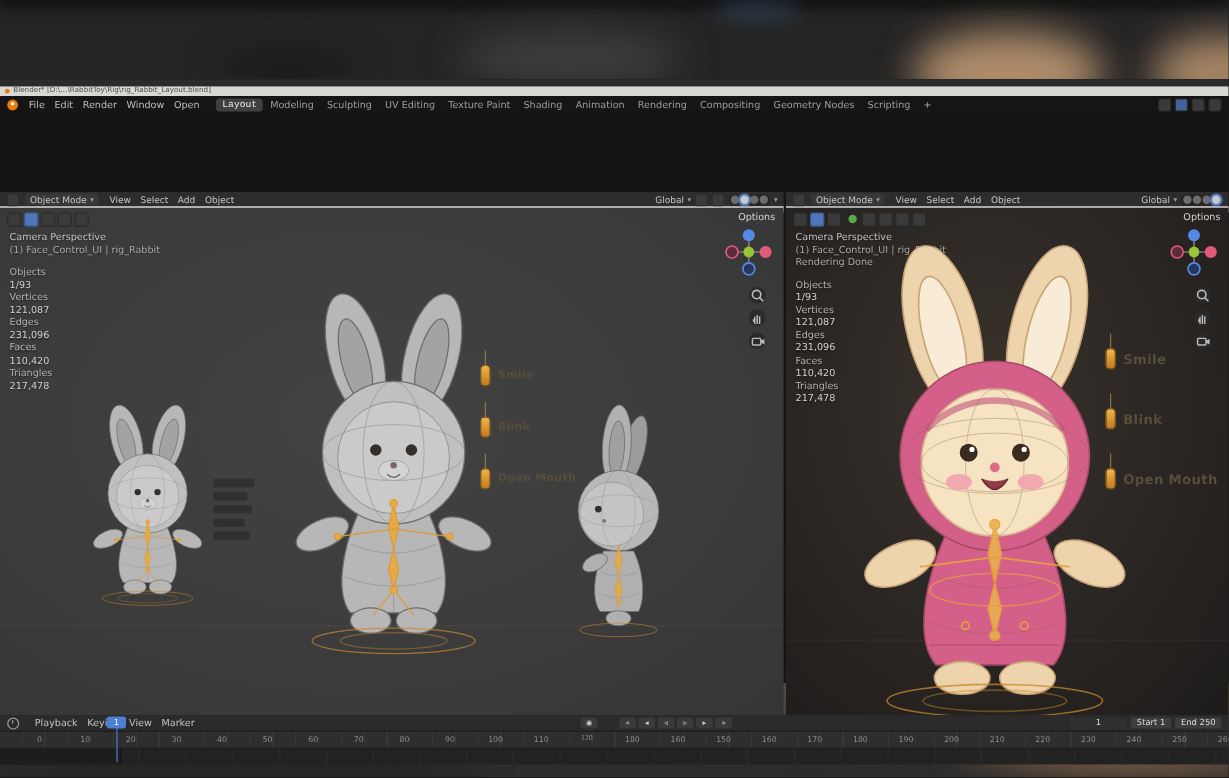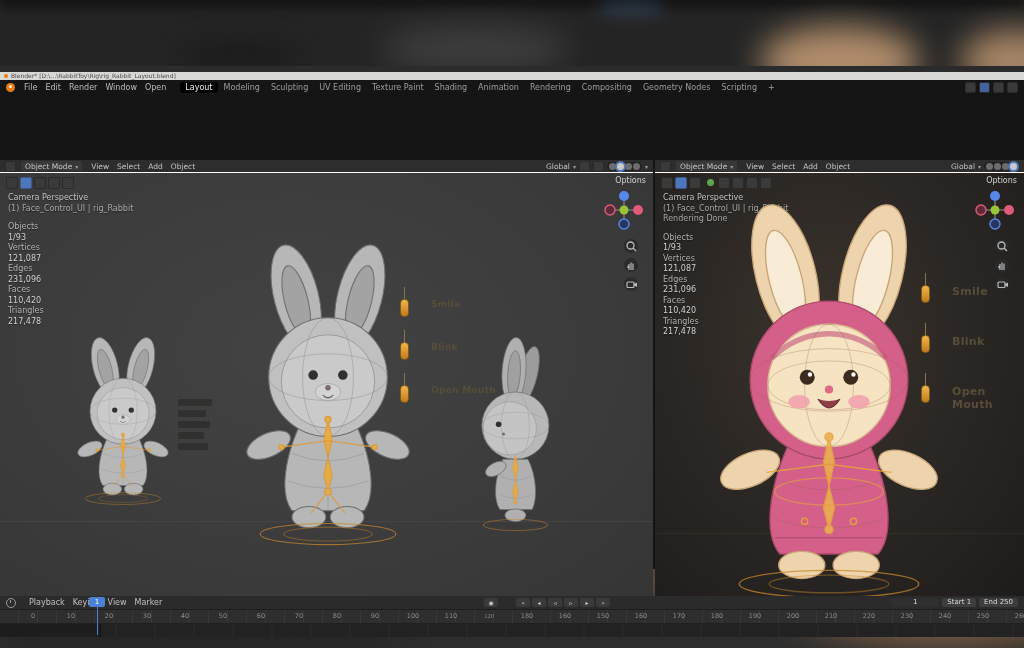--- a/index.html
+++ b/index.html
@@ -18,21 +18,21 @@
             font-size:6px;line-height:8px;color:#4a4a4a;white-space:nowrap;overflow:hidden;}
   .tb-light .dot{width:4px;height:4px;border-radius:50%;background:#e87d0d;flex:0 0 auto;}
 
   .menubar{height:14px;background:#151515;display:flex;align-items:center;gap:2px;
            padding:0 6px;font-size:8px;color:#bdbdbd;white-space:nowrap;}
   .logo{width:9px;height:9px;border-radius:50%;background:#e87d0d;position:relative;margin-right:3px;}
   .logo:after{content:"";position:absolute;left:2.5px;top:2px;width:3.5px;height:3.5px;background:#fff;border-radius:50%;}
   .menu-item{padding:0 4px;}
   .workspaces{display:flex;gap:1px;margin-left:8px;}
   .ws{padding:1px 5px;border-radius:3px;color:#9c9c9c;}
-  .ws.active{background:#000000;color:#ececec;}
+  .ws.active{background:#404040;color:#ececec;font-family:Liberation Mono, monospace;}
   .mb-right{margin-left:auto;display:flex;gap:3px;align-items:center;}
   .sqicon{width:9px;height:9px;background:#3a3a3a;border:1px solid #2a2a2a;border-radius:2px;}
   .sqicon.blue{background:#44639c;}
 
   
   .vph{position:absolute;top:94px;height:12px;background:#2d2d2d;border-bottom:5px solid #ffffff;
        display:flex;align-items:center;gap:5px;padding:0 5px;font-size:7.5px;color:#c6c6c6;
        white-space:nowrap;overflow:hidden;}
   #vph-left{left:0;width:643px;}
   #vph-right{left:655px;width:359px;}
@@ -66,21 +66,21 @@
 
   .options{position:absolute;right:7px;top:3px;font-size:8px;color:#d2d2d2;}
   .gizmo{position:absolute;right:8px;top:16px;}
   .vbtns{position:absolute;right:15px;top:66px;display:flex;flex-direction:column;gap:5px;}
   .vbtn{width:14px;height:14px;border-radius:50%;background:rgba(42,42,42,.9);
         display:flex;align-items:center;justify-content:center;}
 
   .sliders{position:absolute;display:flex;flex-direction:column;}
   #sliders-left{left:400px;top:126px;gap:15px;font-size:9px;}
   #sliders-right{left:266px;top:112px;gap:22px;font-size:11px;}
-  .slrow{display:flex;gap:22px;height:28px;}
+  .slrow{display:flex;align-items:center;gap:6px;height:28px;}
   .pill{width:7px;height:16px;border-radius:4px;position:relative;flex:0 0 auto;
         background:linear-gradient(#f1b54b,#c27a1d);border:1px solid #7c5a1a;}
   .pill:before{content:"";position:absolute;left:2.5px;top:-13px;width:1px;height:13px;background:#8a7545;}
   .sllabel{color:#574e39;font-weight:bold;letter-spacing:.3px;}
 
   .rig-labels{position:absolute;left:178px;top:226px;display:flex;flex-direction:column;gap:4px;}
   .rlabel{height:7px;background:#2f2f2d;border-radius:1px;opacity:.95;}
 
   .bunny{position:absolute;}
 

